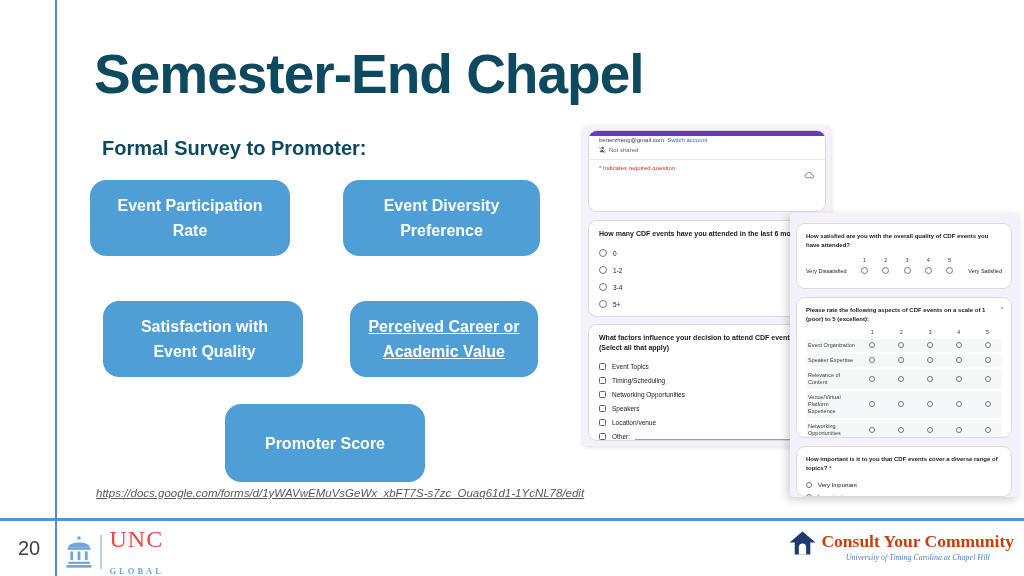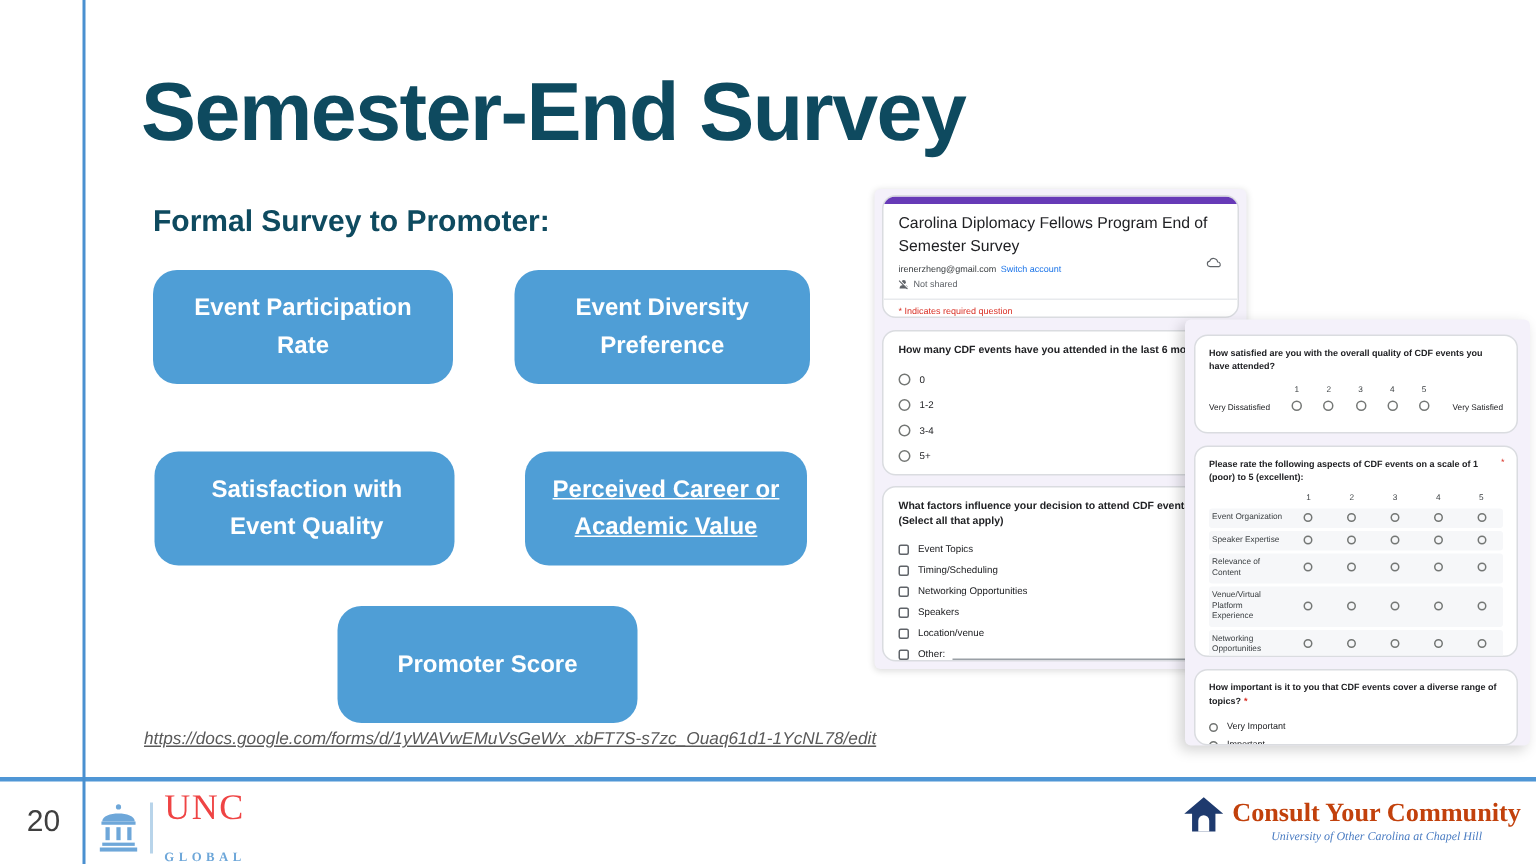--- a/index.html
+++ b/index.html
@@ -13,21 +13,21 @@
 
   
   .title { position:absolute; left:94px; top:42px; font-size:55px; font-weight:700;
            letter-spacing:-1px; color:#0e4a5f; }
   .subtitle { position:absolute; left:102px; top:137px; font-size:20px; font-weight:700; color:#0e4a5f; }
 
   
   .bluebox { position:absolute; background:#4f9ed6; border-radius:16px; color:#fff;
              font-weight:700; font-size:16px; line-height:25px; display:flex;
              align-items:center; justify-content:center; text-align:center; padding:0 12px; }
-  .b1 { left:102px; top:180px; width:200px; height:76px; }
+  .b1 { left:90px; top:180px; width:200px; height:76px; }
   .b2 { left:343px; top:180px; width:197px; height:76px; }
   .b3 { left:103px; top:301px; width:200px; height:76px;padding-left:15px; }
   .b4 { left:350px; top:301px; width:188px; height:76px;text-decoration:underline; }
   .b5 { left:225px; top:404px; width:200px; height:78px; }
 
   .url { position:absolute; left:96px; top:487px; font-size:11.5px; font-style:italic;
          color:#595959; text-decoration:underline; cursor:pointer; }
 
   
   .panel { position:absolute; background:#f4f1fa; border-radius:4px; }
@@ -96,21 +96,21 @@
   .cyc-name { font-family:"Liberation Serif", serif; font-weight:700; font-size:17.5px;
               color:#c2410c; white-space:nowrap; }
   .cyc-tag { font-family:"Liberation Serif", serif; font-style:italic; font-size:8px;
              color:#4a7cc2; text-align:center; margin-top:1px; }
 </style>
 </head>
 <body>
 
 <div class="slide">
 
-  <h1 class="title">Semester-End Survey</h1>
+  <h1 class="title">Semester-End Chapel</h1>
   <div class="subtitle">Formal Survey to Promoter:</div>
 
   <div class="bluebox b1">
     <span>Event Participation Rate</span>
   </div>
   <div class="bluebox b2">
     <span>Event Diversity Preference</span>
   </div>
   <div class="bluebox b3">
     <span>Satisfaction with Event Quality</span>
@@ -120,21 +120,20 @@
   </div>
   <div class="bluebox b5">
     <span>Promoter Score</span>
   </div>
 
   <a class="url">https://docs.google.com/forms/d/1yWAVwEMuVsGeWx_xbFT7S-s7zc_Ouaq61d1-1YcNL78/edit</a>
 
   <div class="panel p1">
     <div class="card c-header">
       <div class="purple-bar"></div>
-      <div class="form-title">Carolina Diplomacy Fellows Program End of Semester Survey</div>
       <div class="email-row">
         <span>irenerzheng@gmail.com</span>
         <span class="switch">Switch account</span>
       </div>
       <svg class="cloud" width="11" height="8" viewBox="0 0 24 16">
         <path d="M19 14H6a4 4 0 0 1-.6-7.96A6 6 0 0 1 17 7.3 3.6 3.6 0 0 1 19 14Z" fill="none" stroke="#5f6368" stroke-width="1.6"></path>
       </svg>
       <div class="shared-row">
         <svg width="7" height="7" viewBox="0 0 10 10">
           <circle cx="5" cy="3" r="2" fill="#5f6368"></circle>
@@ -361,17 +360,17 @@
     </div>
   </div>
 
   <div class="cyc-logo">
     <svg width="27" height="25" viewBox="0 0 26 24">
       <path d="M13 0.5 L25.5 11 L20.5 11 L20.5 22.5 L5.5 22.5 L5.5 11 L0.5 11 Z" fill="#1e3a6e"></path>
       <path d="M9.5 22.5 L9.5 15.5 a3.5 3.5 0 0 1 7 0 L16.5 22.5 Z" fill="#ffffff"></path>
     </svg>
     <div>
       <div class="cyc-name">Consult Your Community</div>
-      <div class="cyc-tag">University of Other Carolina at Chapel Hill</div>
+      <div class="cyc-tag">University of Timing Carolina at Chapel Hill</div>
     </div>
   </div>
 
 </div>
 
 </body></html>

